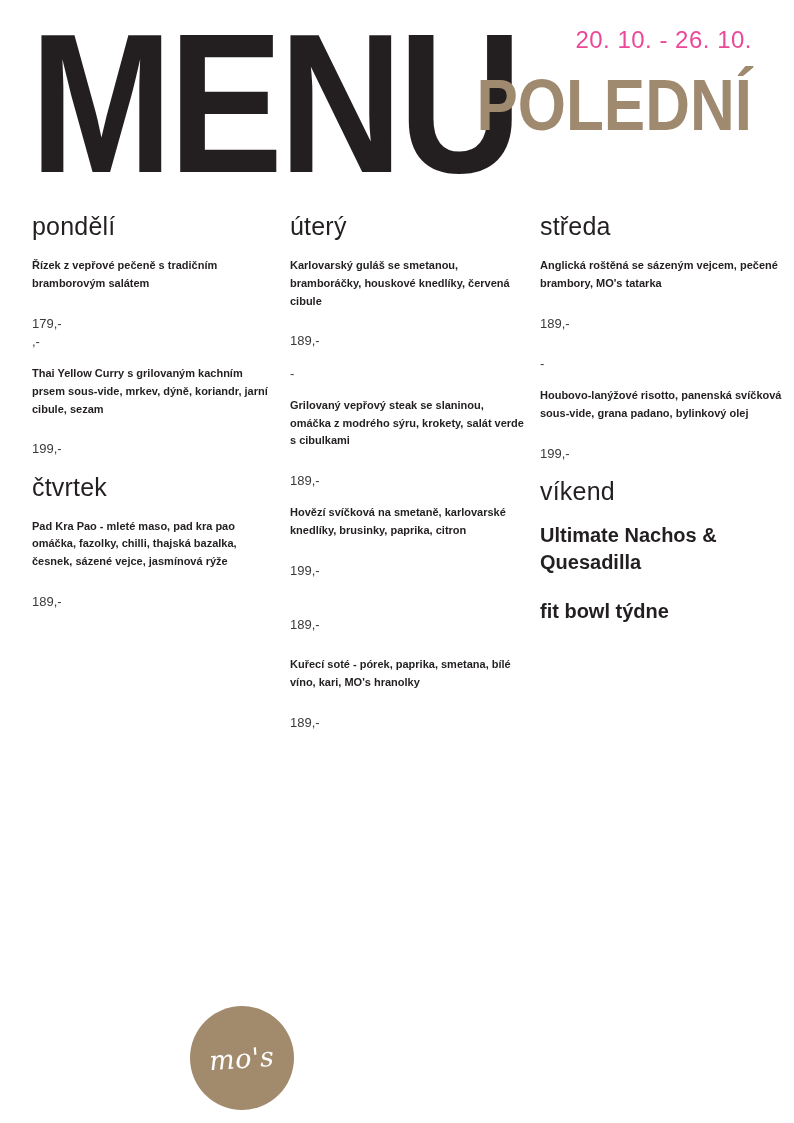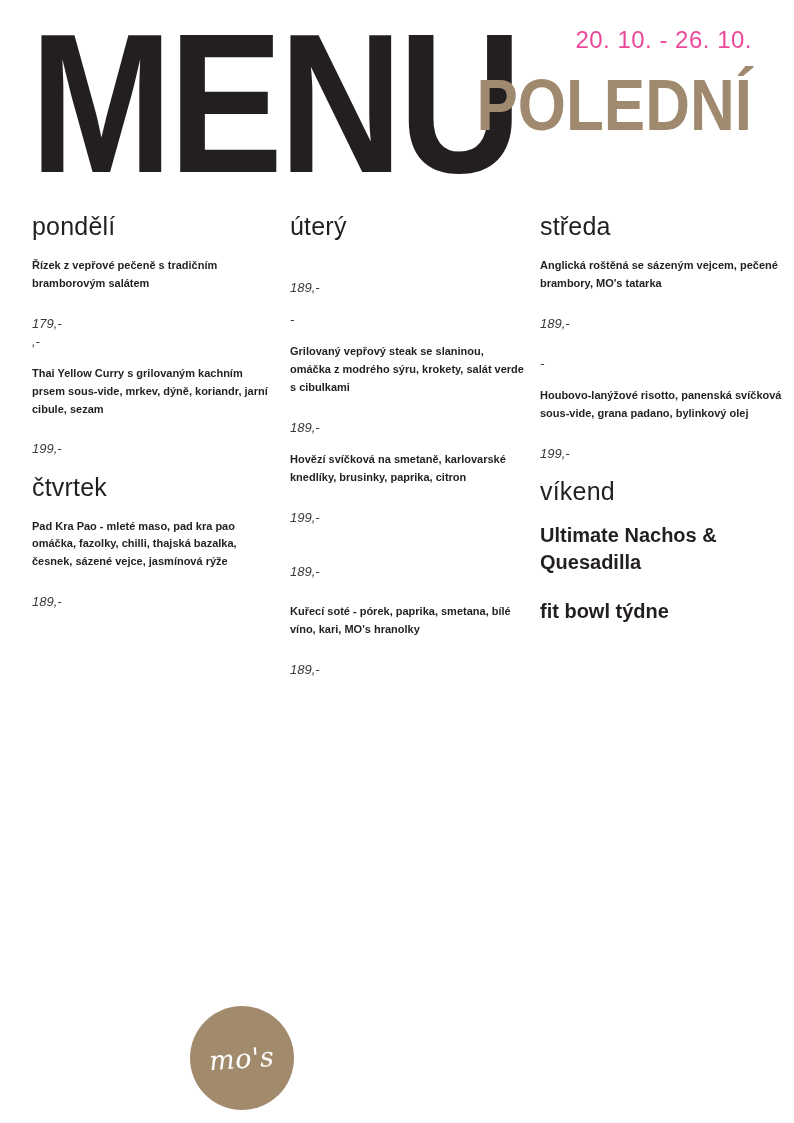--- a/index.html
+++ b/index.html
@@ -104,21 +104,20 @@
     font-size: 20px;
     line-height: 1.35;
     font-weight: 700;
   }
   .price {
     font-weight: 400;
     font-size: 13px;
     color: #3a3a3a;
     margin: 0;
     line-height: 1.4;
-    font-style: italic;
   }
 
   .spacer-sm { height: 14px; }
   .spacer-md { height: 22px; }
 
   
   .logo {
     position: absolute;
     left: 190px;
     top: 1006px;
@@ -166,20 +165,21 @@
       <div class="price">199,-</div>
       <div class="spacer-sm"></div>
       <div class="day-title second">čtvrtek</div>
       <div class="dish">Pad Kra Pao - mleté maso, pad kra pao omáčka, fazolky, chilli, thajská bazalka, česnek, sázené vejce, jasmínová rýže</div>
       <div class="spacer-md"></div>
       <div class="price">189,-</div>
     </div>
 
     <div class="col">
       <div class="day-title">úterý</div>
+      <div class="dish">Karlovarský guláš se smetanou, bramboráčky, houskové knedlíky, červená cibule</div>
       <div class="spacer-md"></div>
       <div class="price">189,-</div>
       <div class="spacer-sm"></div>
       <div class="price">-</div>
       <div class="spacer-sm"></div>
       <div class="dish">Grilovaný vepřový steak se slaninou, omáčka z modrého sýru, krokety, salát verde s cibulkami</div>
       <div class="spacer-md"></div>
       <div class="price">189,-</div>
       <div class="spacer-sm"></div>
       <div class="dish">Hovězí svíčková na smetaně, karlovarské knedlíky, brusinky, paprika, citron</div>

